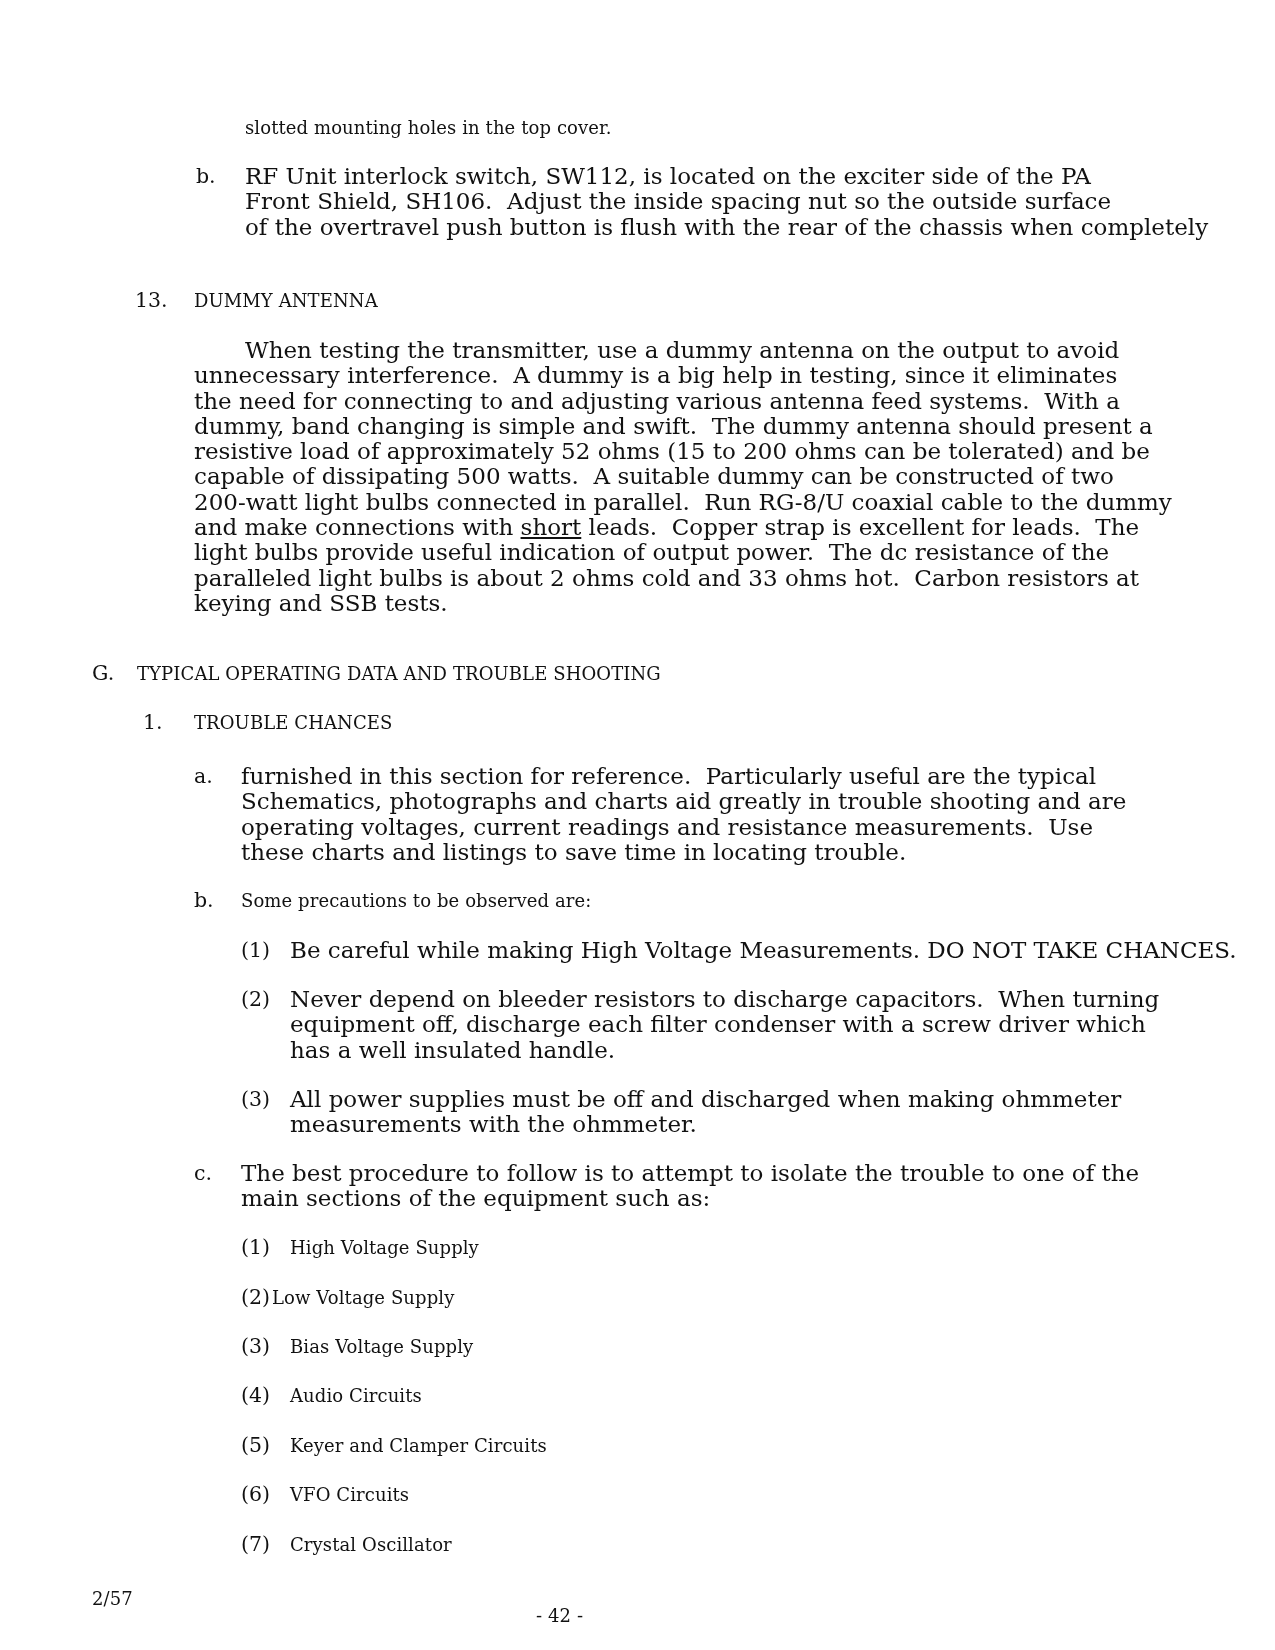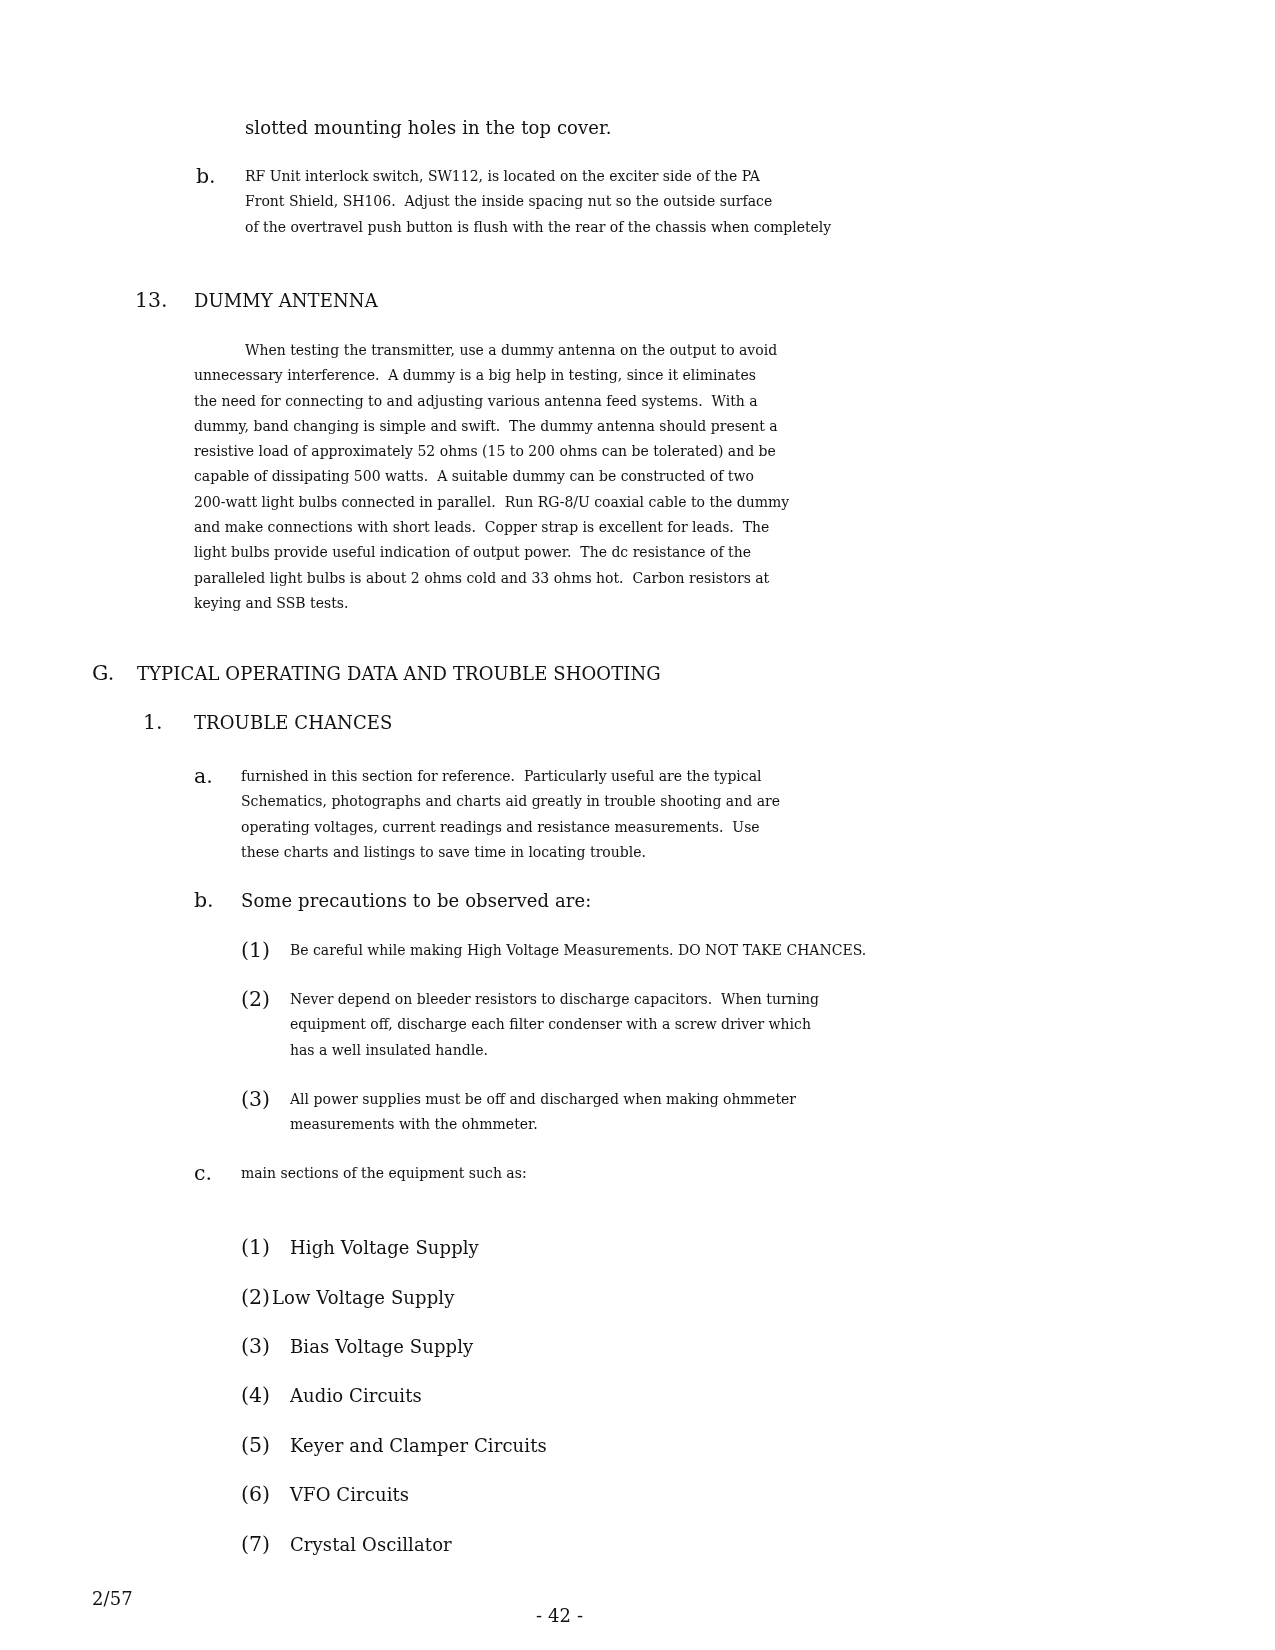--- a/index.html
+++ b/index.html
@@ -1,22 +1,22 @@
 <!DOCTYPE html>
 <html><head>
   <meta charset="utf-8">
   <style>
     html, body { margin: 0; padding: 0; background: #ffffff; }
     body { width: 1275px; height: 1650px; position: relative; overflow: hidden;
       font-family: "DejaVu Serif", "Liberation Serif", serif; color: #111; }
     .t { position: absolute; font-size: 18px; line-height: 25px; white-space: pre; letter-spacing: 0.1px; }
-    .block { position: absolute; font-size: 14px; line-height: 25.3px; }
+    .block { position: absolute; font-size: 23px; line-height: 25.3px; }
     .block .ln { display: block; white-space: pre; }
     .lbl { position: absolute; font-size: 20.5px; line-height: 25px; }
-    .u { }
+    .u { text-decoration: underline; }
   </style>
 </head>
 <body>
 
 <div class="t" style="left:245px; top:115px;">slotted mounting holes in the top cover.</div>
 
 <div class="lbl" style="left:196px; top:164px;">b.</div>
 <div class="block" style="left:245px; top:164px;">
   <span class="ln">RF Unit interlock switch, SW112, is located on the exciter side of the PA</span>
   <span class="ln">Front Shield, SH106.  Adjust the inside spacing nut so the outside surface</span>
@@ -70,20 +70,21 @@
 </div>
 
 <div class="lbl" style="left:241px; top:1087px;">(3)</div>
 <div class="block" style="left:290px; top:1087px;">
   <span class="ln">All power supplies must be off and discharged when making ohmmeter</span>
   <span class="ln">measurements with the ohmmeter.</span>
 </div>
 
 <div class="lbl" style="left:194px; top:1161px;">c.</div>
 <div class="block" style="left:241px; top:1161px;">
+  <span class="ln">The best procedure to follow is to attempt to isolate the trouble to one of the</span>
   <span class="ln">main sections of the equipment such as:</span>
 </div>
 
 <div class="lbl" style="left:241px; top:1235px;">(1)</div>
 <div class="t" style="left:290px; top:1235px;">High Voltage Supply</div>
 
 <div class="lbl" style="left:241px; top:1285px;">(2)</div>
 <div class="t" style="left:272px; top:1285px;">Low Voltage Supply</div>
 
 <div class="lbl" style="left:241px; top:1334px;">(3)</div>

